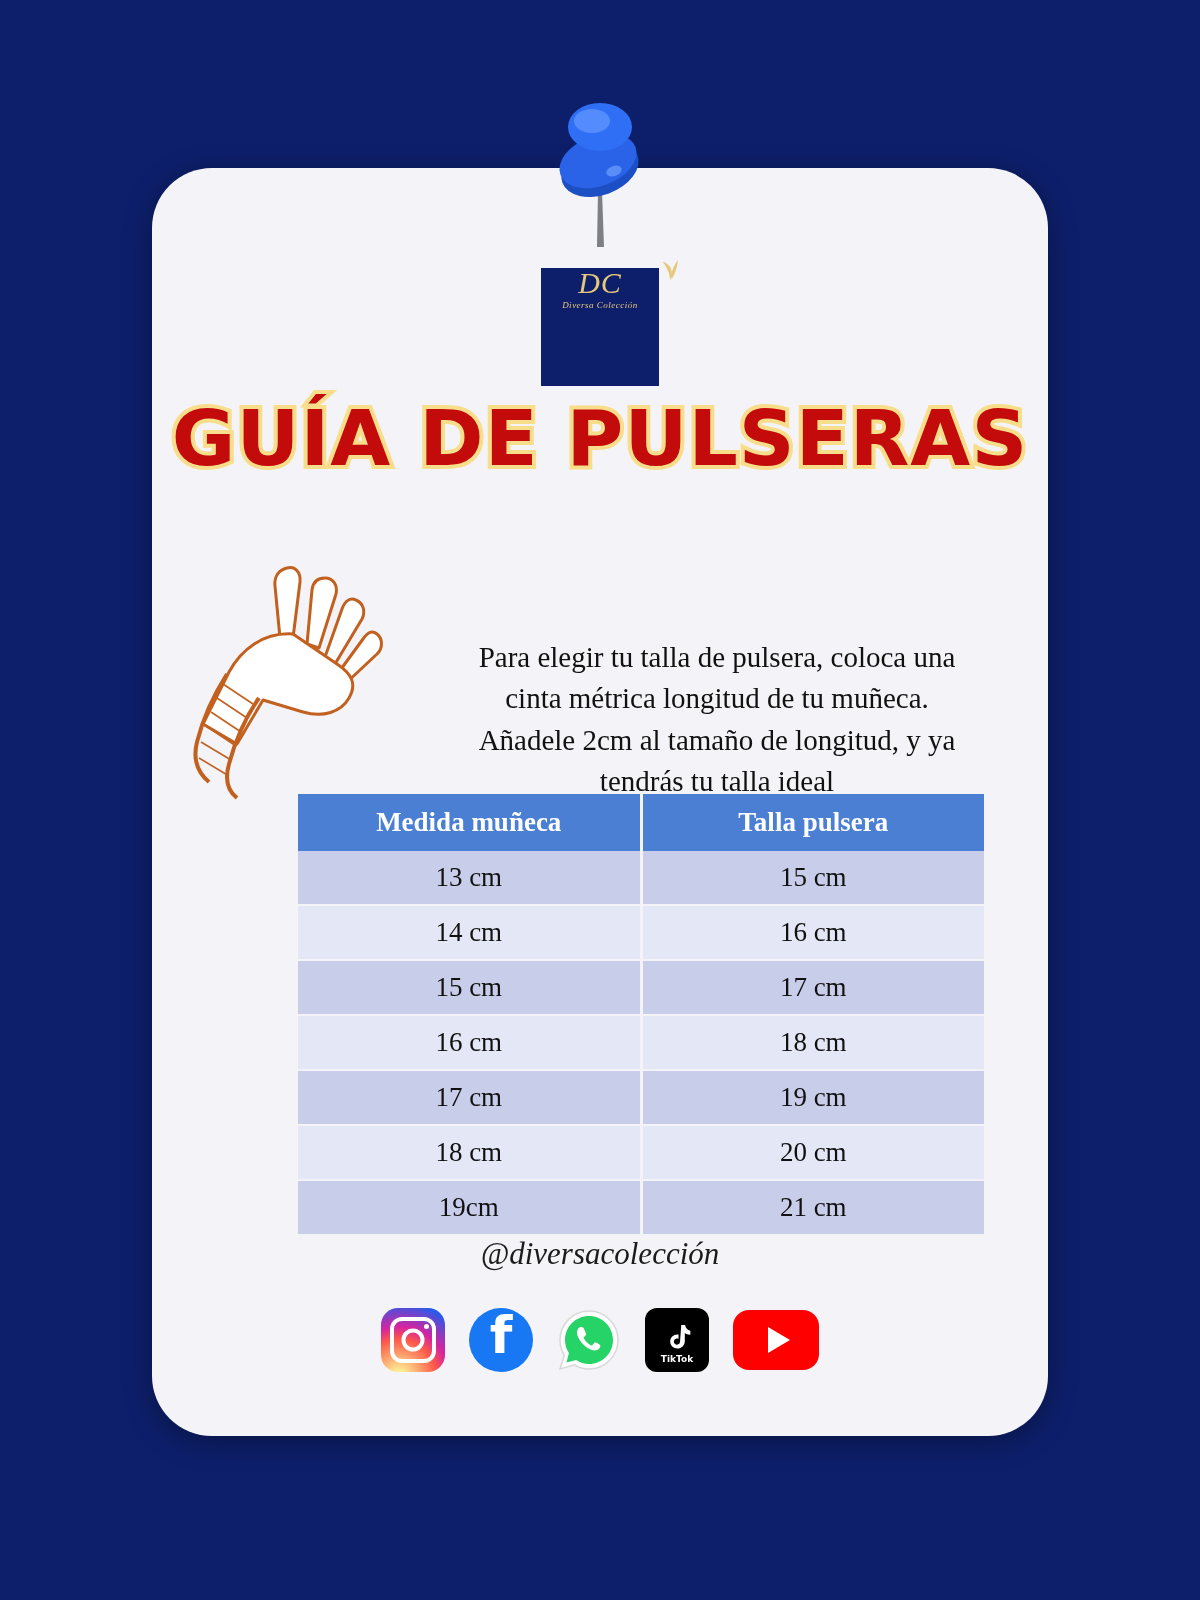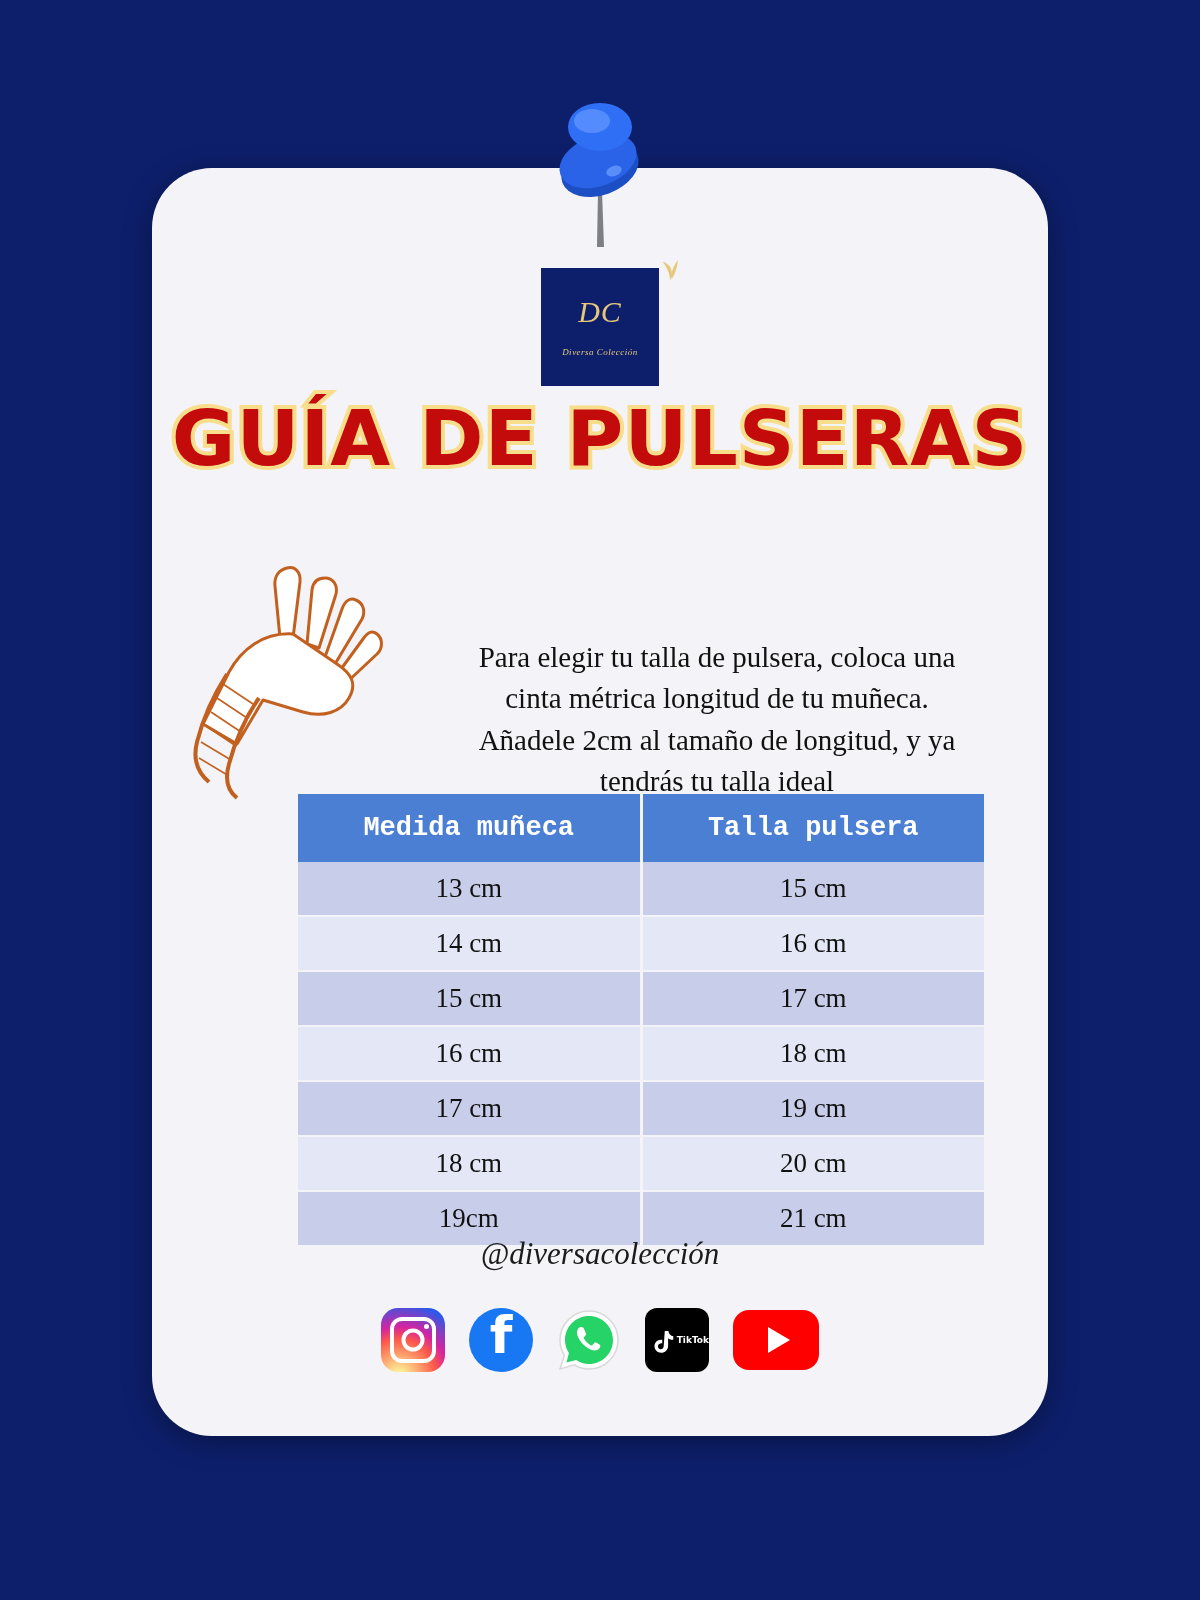--- a/index.html
+++ b/index.html
@@ -48,21 +48,20 @@
     position: absolute;
     left: 50%;
     top: 100px;
     transform: translateX(-50%);
     width: 118px;
     height: 118px;
     background: #0d1f6b;
     display: flex;
     flex-direction: column;
     align-items: center;
-    justify-content: center;
   }
   .logo-mark {
     color: #e7c87a;
     font-family: "Liberation Serif", serif;
     font-style: italic;
     font-size: 30px;
     letter-spacing: 1px;
     line-height: 1;
     position: relative;
   }
@@ -71,21 +70,21 @@
     right: -20px;
     top: -12px;
     width: 18px;
     height: 26px;
   }
   .logo-sub {
     color: #e7c87a;
     font-family: "Liberation Serif", serif;
     font-style: italic;
     font-size: 9px;
-    margin-top: 20px;
+    margin-top: 2px;
     letter-spacing: 0.5px;
   }
 
   
   .title {
     position: absolute;
     left: 0;
     right: 0;
     top: 226px;
     text-align: center;
@@ -134,24 +133,24 @@
     width: 686px;
   }
   table {
     border-collapse: collapse;
     width: 100%;
     table-layout: fixed;
   }
   th {
     background: #4a7fd4;
     color: #ffffff;
-    font-family: Liberation Mono, monospace;
+    font-family: Liberation Serif, serif;
     font-weight: bold;
     font-size: 27px;
-    padding: 19px 0;
+    padding: 13px 0;
     text-align: center;
     border-right: 3px solid #f4f4f8;
   }
   th:last-child { border-right: none; }
   td {
     font-family: "Liberation Serif", serif;
     font-size: 27px;
     color: #111;
     text-align: center;
     padding: 11px 0;
@@ -220,21 +219,21 @@
     font-weight: bold;
     font-size: 52px;
     line-height: 1;
     padding-bottom: 10px;
     box-sizing: border-box;
   }
   .wa { position: relative; }
   .tt {
     border-radius: 12px;
     background: #000;
-    flex-direction: row;
+    flex-direction: column;
     color: #fff;
     font-family: "DejaVu Sans", sans-serif;
     font-size: 9px;
     font-weight: bold;
   }
   .yt {
     width: 86px;
     height: 60px;
     border-radius: 16px;
     background: #ff0000;

